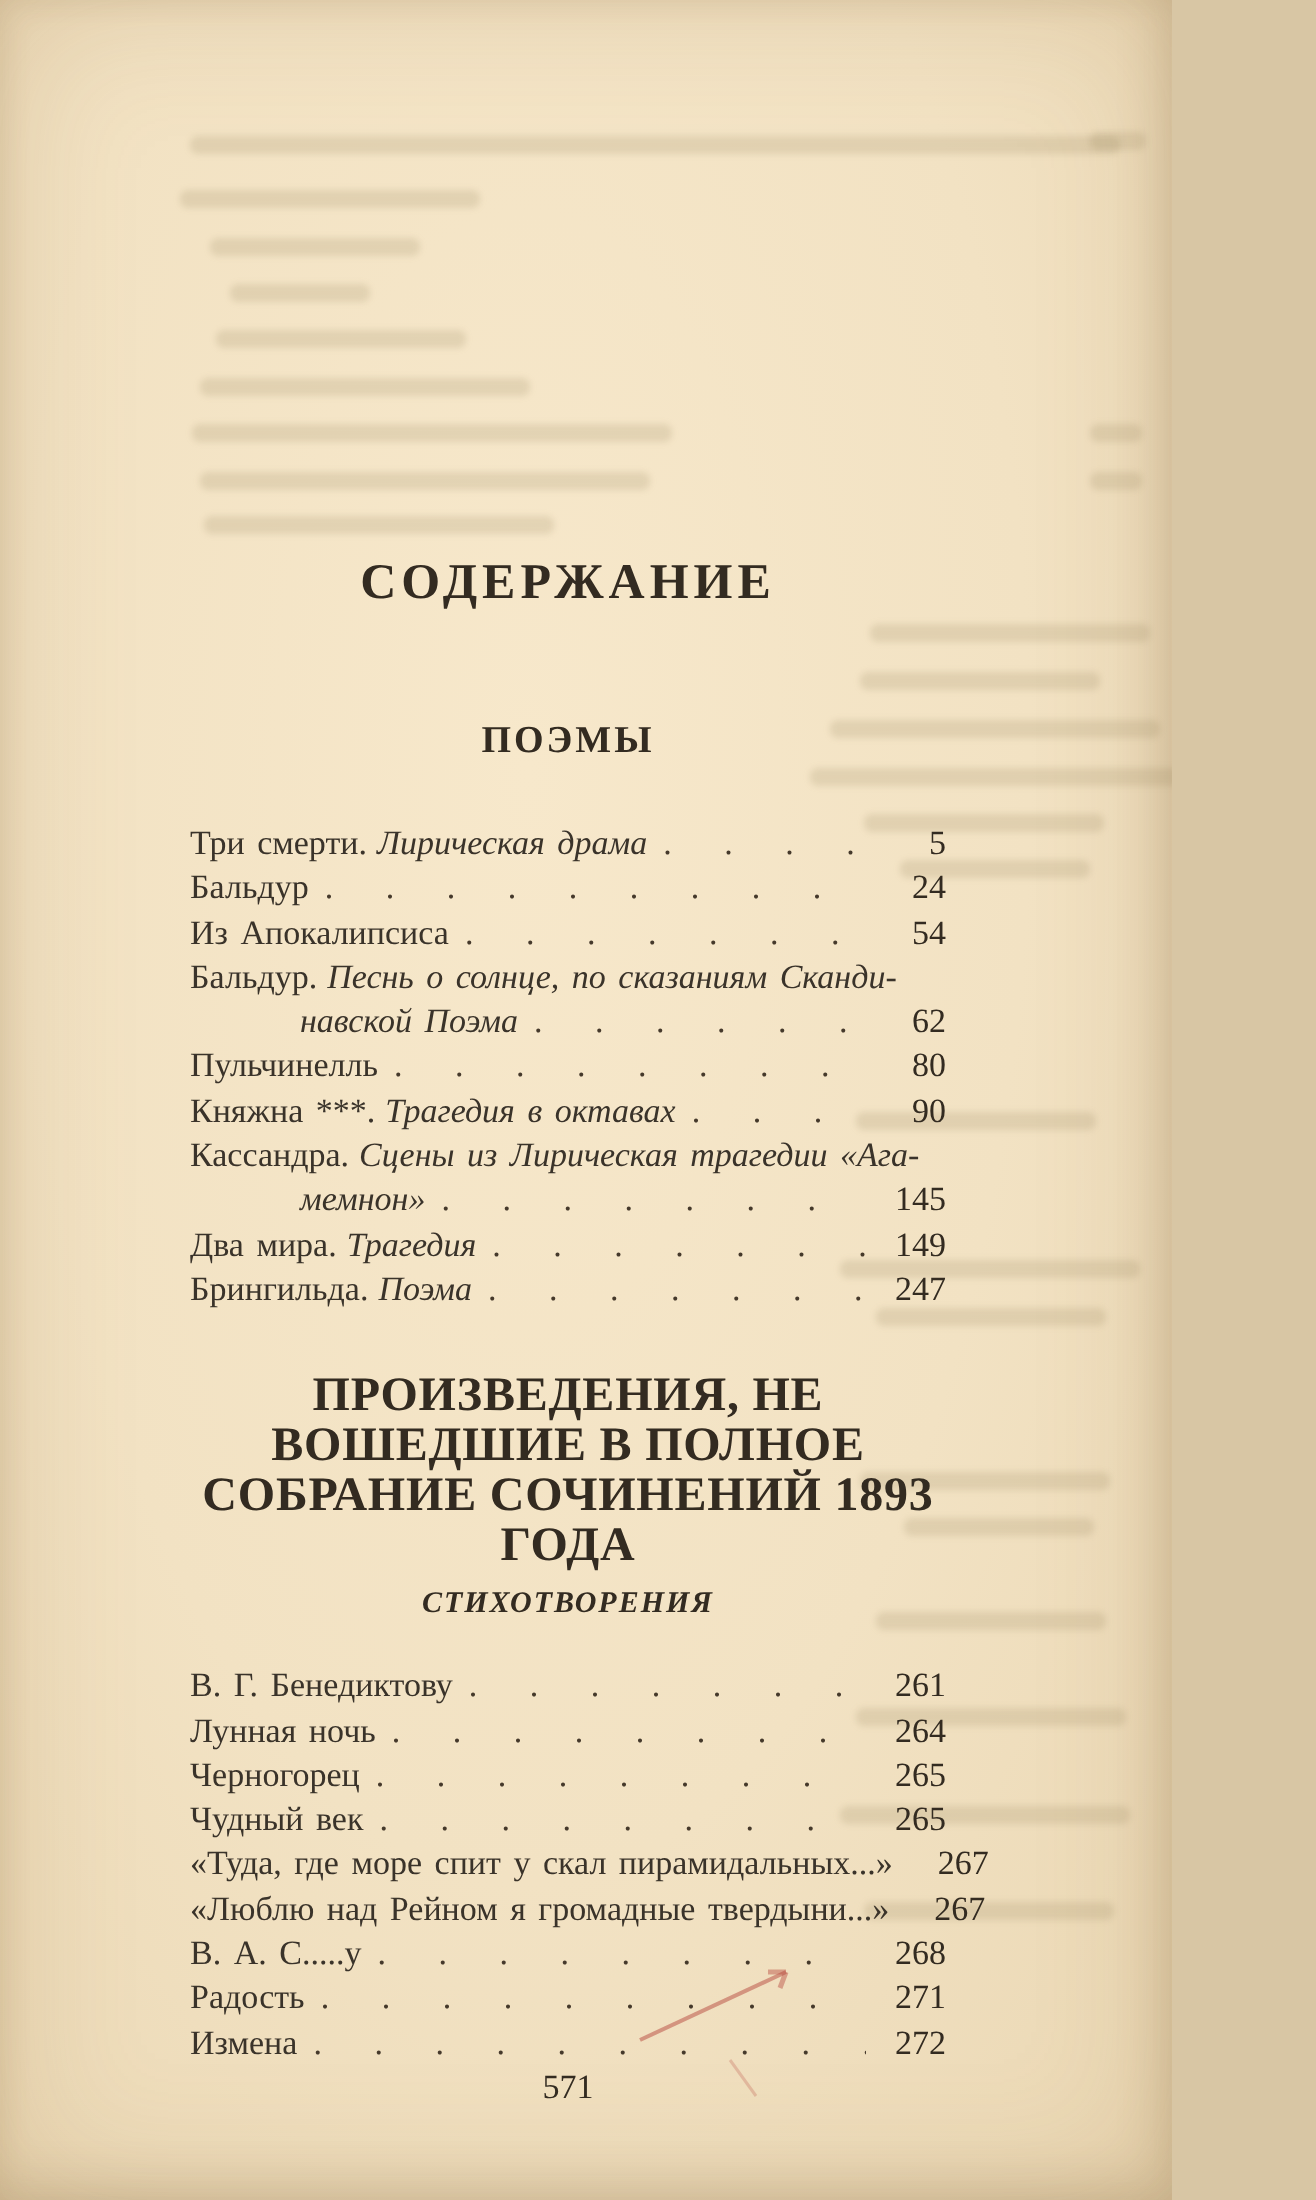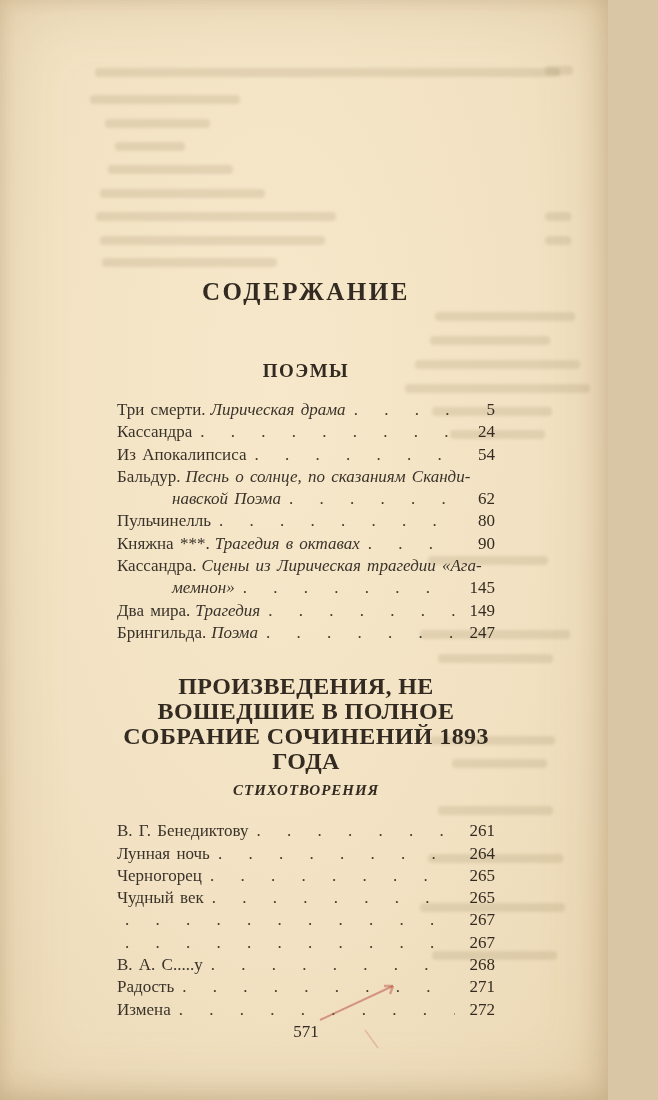--- a/index.html
+++ b/index.html
@@ -10,21 +10,20 @@
   .page {
     position: relative;
     width: 586px;
     height: 1100px;
     overflow: hidden;
     background: radial-gradient(ellipse at 45% 35%, #f7e8cb 0%, #f2e2c3 55%, #ead7b3 100%);
     box-shadow: inset 0 0 70px rgba(150,110,60,.20),
                 inset -7px -9px 22px rgba(110,85,50,.16),
                 inset 3px 3px 14px rgba(160,125,75,.10);
     color: #3a332a;
-    padding-left: 22px;
   }
   
   .ghost-layer { position: absolute; inset: 0; pointer-events: none; }
   .ghost-line {
     position: absolute;
     height: 9px;
     border-radius: 4px;
     background: rgba(138,118,80,.17);
     filter: blur(1.7px);
   }
@@ -55,21 +54,21 @@
   .sec-sub {
     margin-top: 7px;
     text-align: center;
     font-weight: 700;
     font-size: 15px;
     line-height: 18px;
     letter-spacing: 1px;
     color: #332b21;
     font-style: italic;
   }
-  .sec0 .toc-list { margin-top: 16px; }
+  .sec0 .toc-list { margin-top: 28px; }
   .sec1 .toc-list { margin-top: 21px; }
   .toc-row {
     display: flex;
     align-items: baseline;
     line-height: 22.3px;
     font-size: 17px;
     word-spacing: 2px;
     white-space: nowrap;
   }
   .toc-row .it { font-style: italic; }
@@ -144,21 +143,21 @@
           <div class="sec-heading">
             <div class="sec-heading-line">ПОЭМЫ</div>
           </div>
           <div class="toc-list">
             <div class="toc-row">
               <span class="entry-title"><span class="t">Три смерти.</span><span class="it">Лирическая драма</span></span>
               <span class="leader"></span>
               <span class="pg">5</span>
             </div>
             <div class="toc-row">
-              <span class="entry-title"><span class="t">Кассандра</span></span>
+              <span class="entry-title"><span class="t">Бальдур</span></span>
               <span class="leader"></span>
               <span class="pg">24</span>
             </div>
             <div class="toc-row">
               <span class="entry-title"><span class="t">Из Апокалипсиса</span></span>
               <span class="leader"></span>
               <span class="pg">54</span>
             </div>
             <div class="toc-row">
               <span class="entry-title"><span class="t">Бальдур.</span><span class="it">Песнь о солнце, по сказаниям Сканди-</span></span>
@@ -219,24 +218,26 @@
               <span class="entry-title"><span class="t">Черногорец</span></span>
               <span class="leader"></span>
               <span class="pg">265</span>
             </div>
             <div class="toc-row">
               <span class="entry-title"><span class="t">Чудный век</span></span>
               <span class="leader"></span>
               <span class="pg">265</span>
             </div>
             <div class="toc-row">
+              <span class="entry-title"><span class="t">«Туда, где море спит у скал пирамидальных...»</span></span>
               <span class="leader"></span>
               <span class="pg">267</span>
             </div>
             <div class="toc-row">
+              <span class="entry-title"><span class="t">«Люблю над Рейном я громадные твердыни...»</span></span>
               <span class="leader"></span>
               <span class="pg">267</span>
             </div>
             <div class="toc-row">
               <span class="entry-title"><span class="t">В. А. С.....у</span></span>
               <span class="leader"></span>
               <span class="pg">268</span>
             </div>
             <div class="toc-row">
               <span class="entry-title"><span class="t">Радость</span></span>

